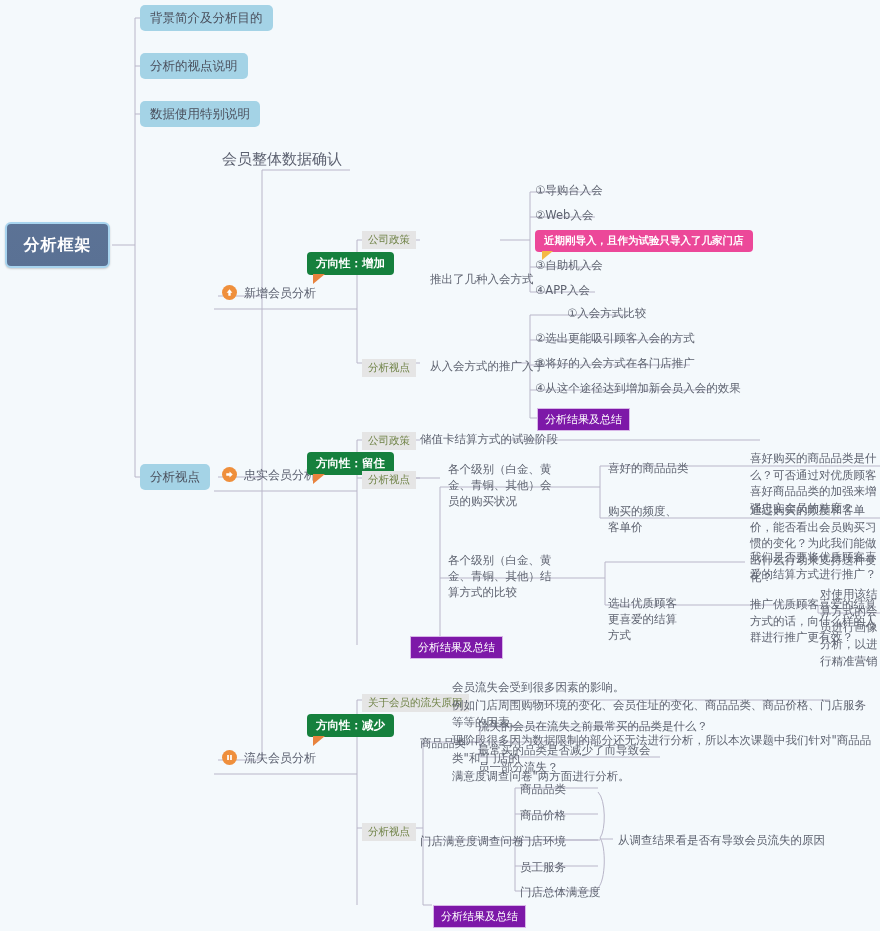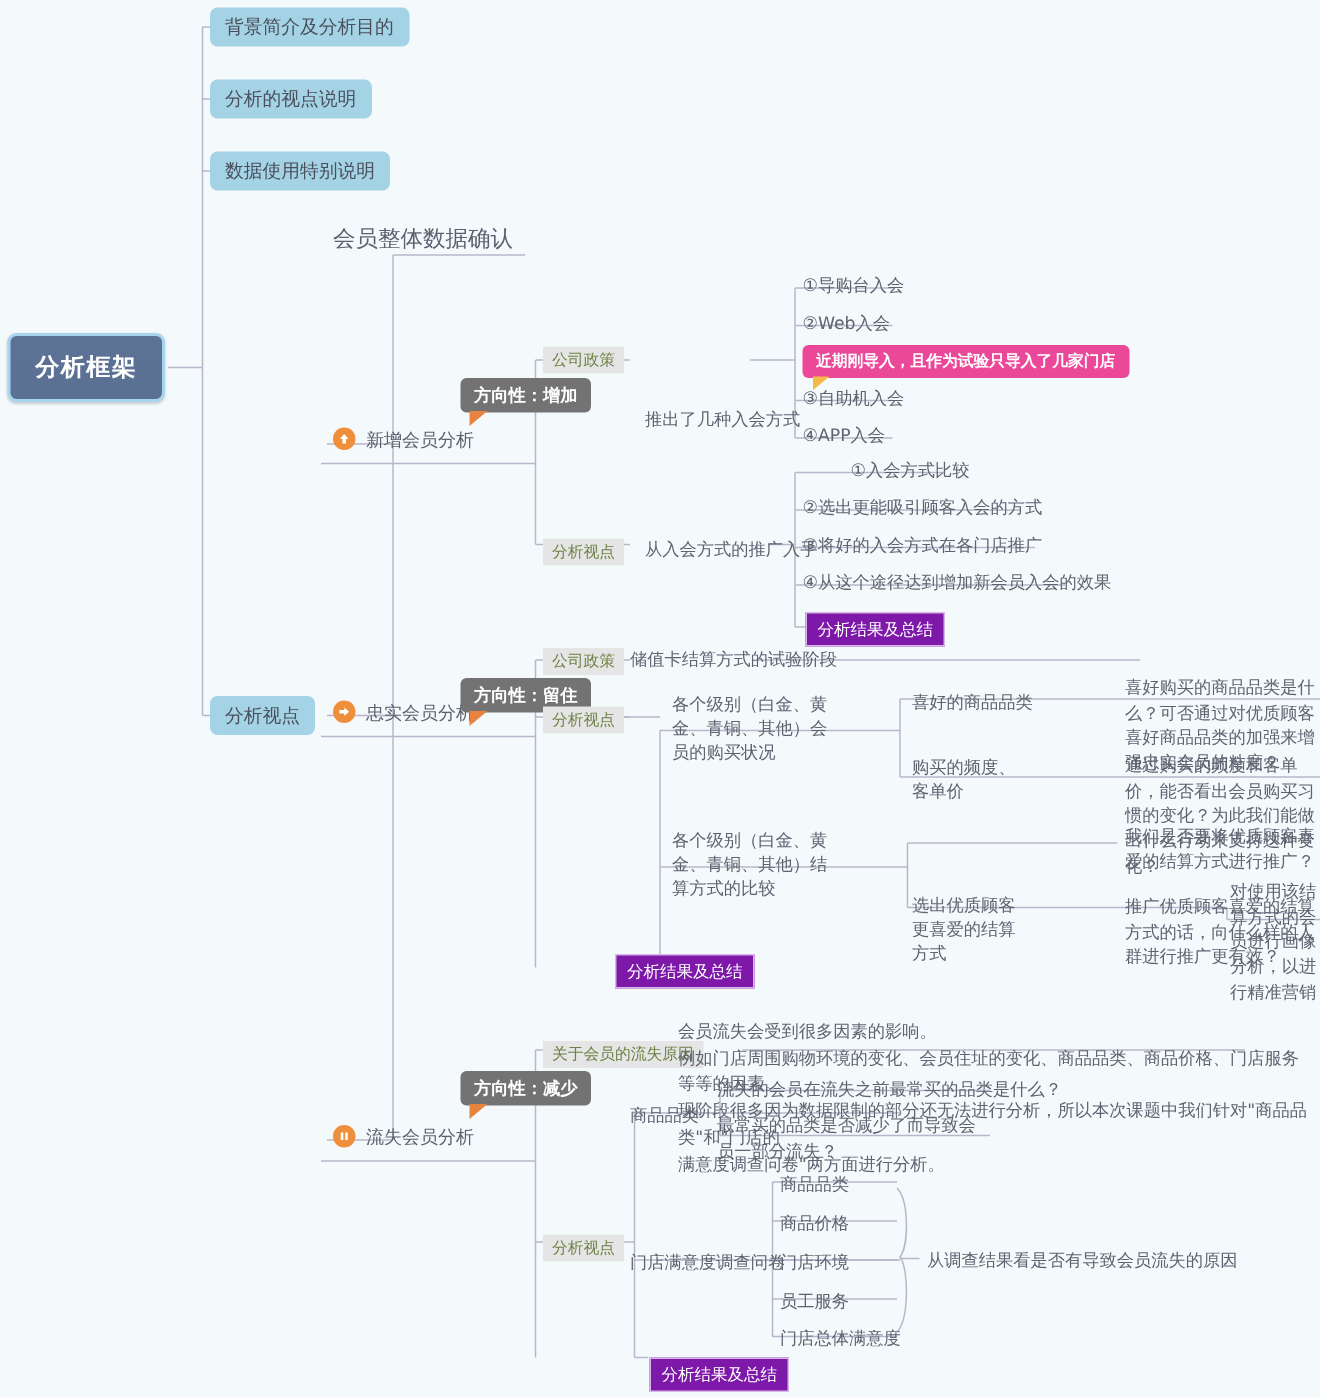--- a/index.html
+++ b/index.html
@@ -70,21 +70,21 @@
   
   .badge-purple{
     background:#7d18a8;color:#ffffff;
     font-size:11px;padding:3px 7px;
     border:1px solid #d8b6e8;
     display:inline-block;white-space:nowrap;
   }
 
   
   .callout{
-    background:#737373;color:#ffffff;
+    background:#15803d;color:#ffffff;
     font-size:11.5px;font-weight:bold;
     padding:4px 9px;border-radius:4px;
     white-space:nowrap;position:absolute;
   }
   .callout .tail{
     position:absolute;width:0;height:0;
     border-style:solid;
   }
   .callout.c1 .tail{
     left:6px;bottom:-9px;

